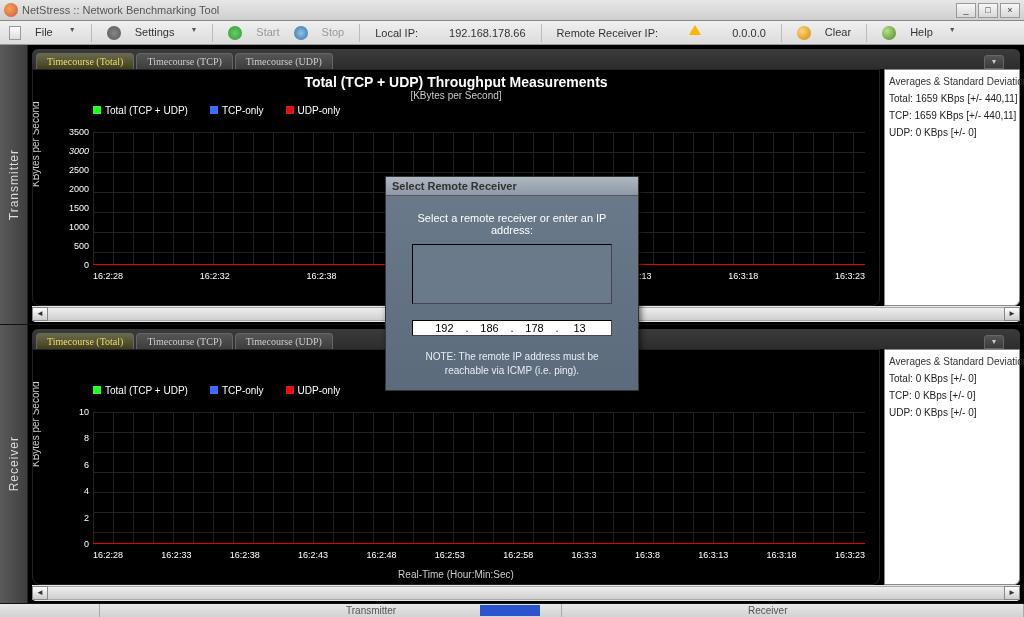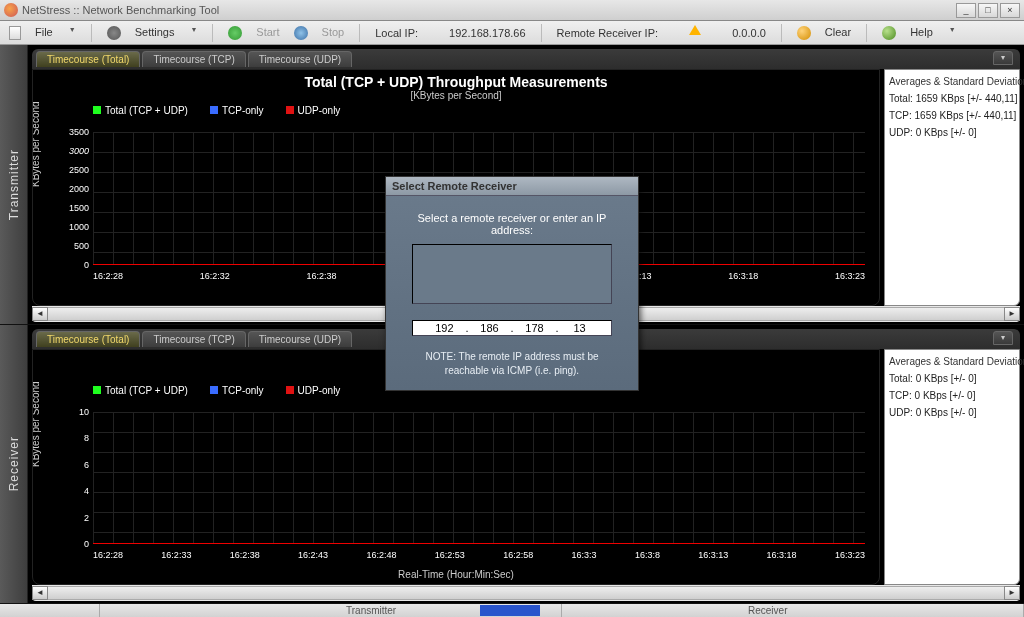--- a/index.html
+++ b/index.html
@@ -22,21 +22,21 @@
   .ico-star { width:0;height:0;border-left:6px solid transparent;border-right:6px solid transparent;border-bottom:10px solid #ffb400; position:relative; top:-2px;}
   .ico-clear { background: radial-gradient(circle at 35% 35%,#ffd37a,#d38c00); }
   .ico-help { background: radial-gradient(circle at 35% 35%,#b8e08c,#4a8a1d); }
   .ico-file { width: 12px; height: 14px; background: linear-gradient(#fff,#ddd); border: 1px solid #999; }
   
   .main { position: absolute; top: 45px; left: 0; right: 0; bottom: 13px; background: #2a2a2a; display: flex; flex-direction: column; }
   .panel { display: flex; flex: 1; min-height: 0; border-bottom: 1px solid #111; }
   .sidebar-label { width: 28px; background: linear-gradient(90deg,#5a5a5a,#3e3e3e); color: #ddd; display: flex; align-items: center; justify-content: center; border-right: 1px solid #222; }
   .sidebar-label span { writing-mode: vertical-rl; transform: rotate(180deg); font-size: 12px; letter-spacing: 1px; }
   .panel-body { flex: 1; display: flex; flex-direction: column; background: #000; padding: 4px 4px 2px 4px; min-width: 0; }
-  .tabstrip { display: flex; align-items: flex-start; gap: 2px; height: 20px; background: linear-gradient(#3b3b3b,#2d2d2d); padding: 2px 7px 0 4px; border-radius: 6px 6px 0 0; }
+  .tabstrip { display: flex; align-items: flex-end; gap: 2px; height: 20px; background: linear-gradient(#3b3b3b,#2d2d2d); padding: 2px 16px 0 4px; border-radius: 6px 6px 0 0; font-family: Liberation Serif, serif; }
   .tab { padding: 2px 10px; font-size: 10px; background: linear-gradient(#555,#3d3d3d); color: #ccc; border-radius: 4px 4px 0 0; border: 1px solid #666; border-bottom: none; }
   .tab.active { background: linear-gradient(#6a6a4a,#40401f); color: #f2d96b; }
   .tabstrip .moretab { margin-left: auto; width: 20px; height: 14px; background: linear-gradient(#555,#3a3a3a); border: 1px solid #666; border-radius: 3px 3px 0 0; text-align:center; color:#ccc; font-size:8px; line-height:12px;}
   .chart-row { flex: 1; display: flex; background: #000; gap: 4px; min-height: 0; }
   .chart { flex: 1; background: #000; position: relative; border: 1px solid #222; border-radius: 0 0 8px 8px; overflow: hidden; min-width: 0; }
   .chart-title { text-align: center; color: #fff; font-weight: bold; font-size: 14px; padding-top: 4px; }
   .chart-sub { text-align: center; color: #ccc; font-size: 10px; }
   .legend { display: flex; gap: 22px; color: #fff; font-size: 10px; justify-content: flex-start; padding: 4px 0 2px 60px; }
   .legend .sw { width: 8px; height: 8px; display: inline-block; margin-right: 4px; }
   .plot { position: absolute; top: 62px; bottom: 40px; left: 60px; right: 14px; background: #000; }

